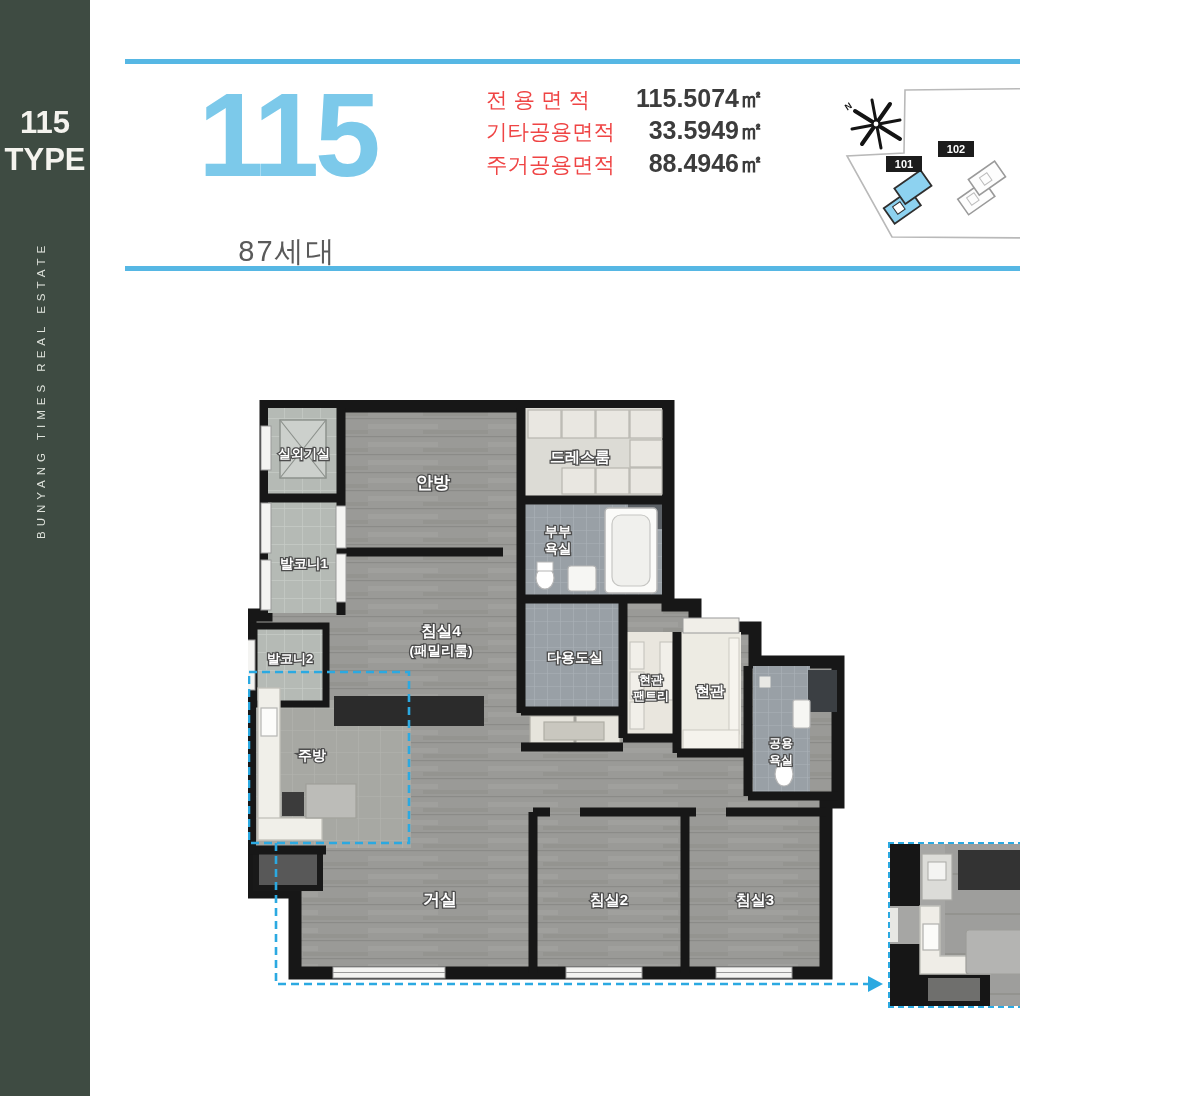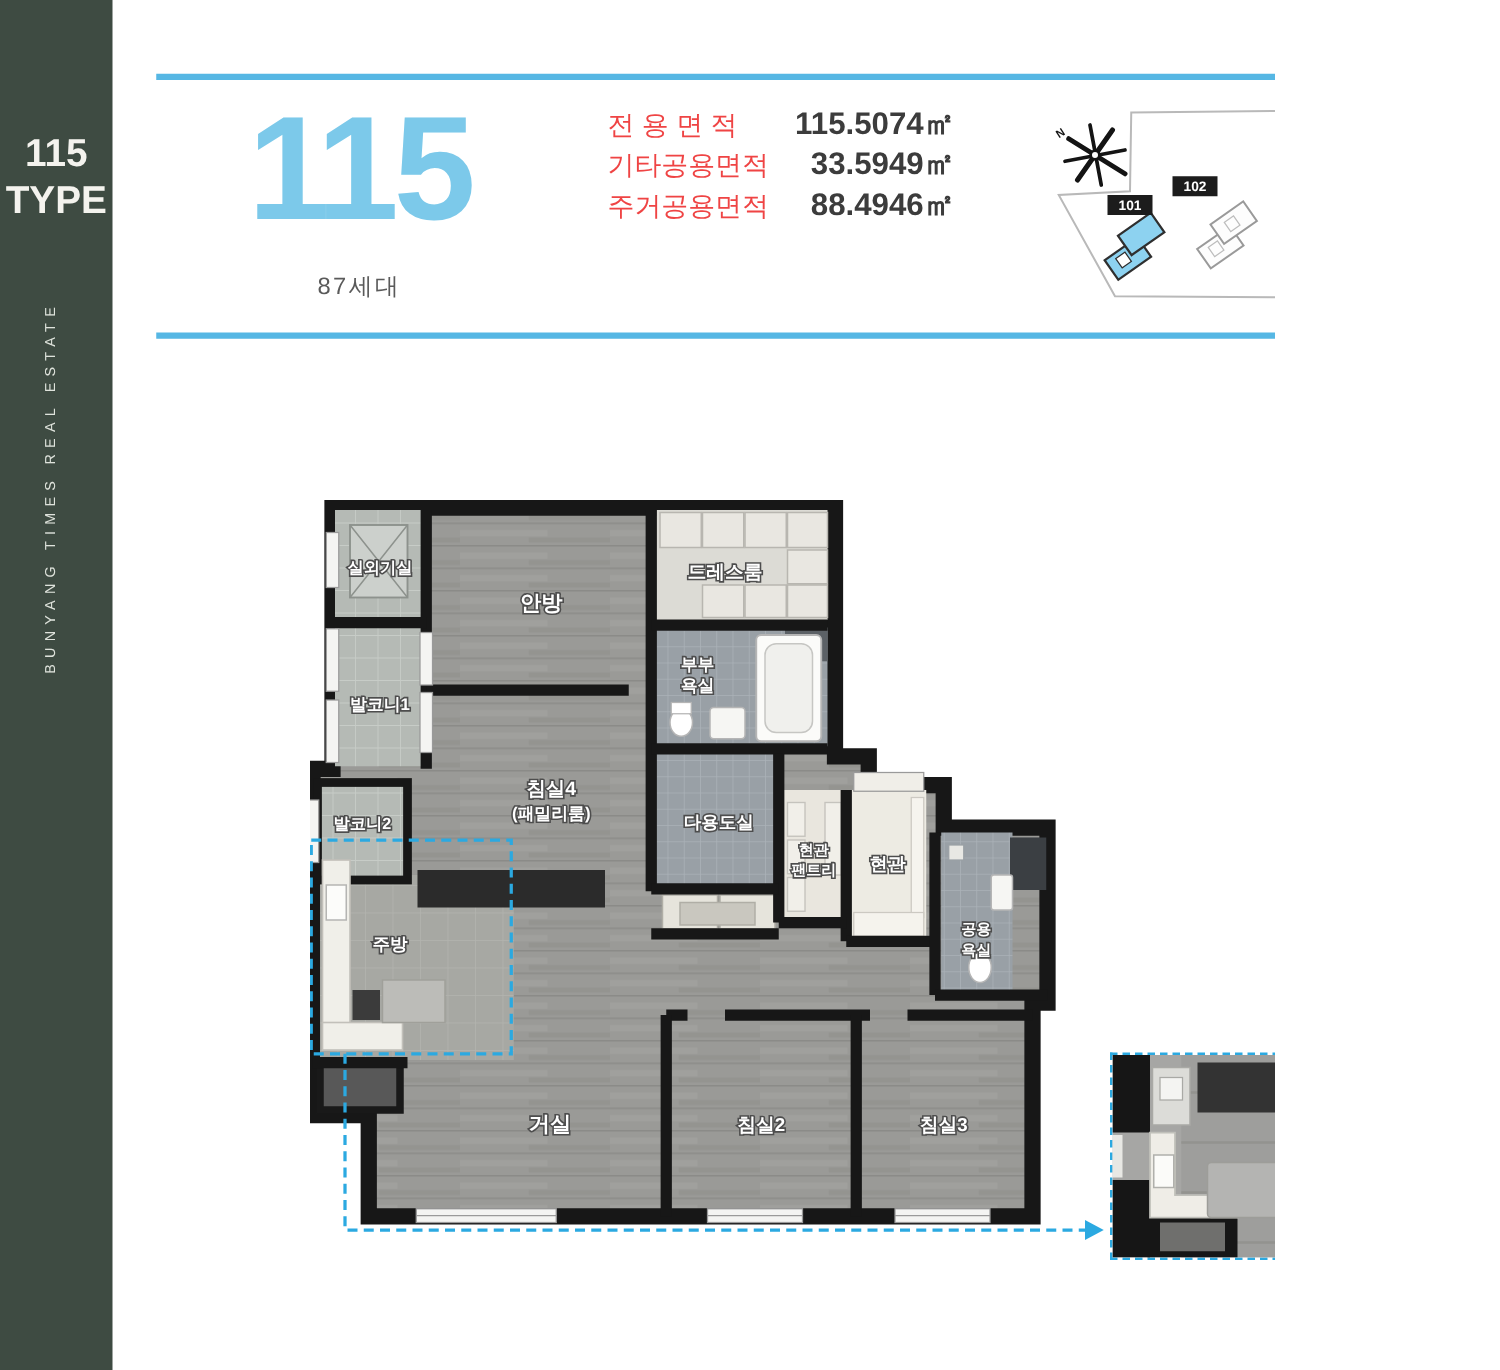--- a/index.html
+++ b/index.html
@@ -10,22 +10,22 @@
   .type-block{position:absolute;left:0;top:105px;width:90px;text-align:center;color:#f4f3ee;
               font-weight:bold;font-size:31px;line-height:1.18;letter-spacing:0;}
   .brand{position:absolute;left:-91px;top:393px;width:272px;height:20px;
          transform:rotate(-90deg);transform-origin:center;text-align:center;
          color:#dfe3dc;font-size:11.5px;letter-spacing:5px;font-weight:500;white-space:nowrap;}
   
   .rule{position:absolute;left:125px;width:1075px;height:5px;background:#56b7e4;}
   .rule.top{top:59px;} .rule.bottom{top:266px;}
   .big-type{position:absolute;left:180px;top:76px;width:215px;text-align:center;
             font-size:118px;font-weight:800;line-height:1;letter-spacing:-4px;color:#7cc9ea;}
-  .units{position:absolute;left:180px;top:216px;width:215px;text-align:center;
-         font-size:19px;color:#5a5a5a;letter-spacing:2px;}
+  .units{position:absolute;left:180px;top:232px;width:215px;text-align:center;
+         font-size:29px;color:#5a5a5a;letter-spacing:2px;}
   .area-table{position:absolute;left:486px;top:82px;width:278px;}
   .area-row{display:flex;justify-content:space-between;align-items:baseline;height:32.4px;}
   .area-label{font-size:21.5px;font-weight:400;color:#ef4444;white-space:nowrap;}
   .area-value{font-size:25px;font-weight:700;color:#3c3c3c;white-space:nowrap;}
   
   .siteplan{position:absolute;left:828px;top:76px;}
   .floorplan{position:absolute;left:248px;top:400px;}
   .inset{position:absolute;left:888px;top:842px;width:156px;height:166px;
          border:2px dashed #2ba9e1;box-sizing:border-box;background:#fff;}
   svg text.rlabel{fill:#ffffff;stroke:#4d4d4d;stroke-width:2.6px;paint-order:stroke;

